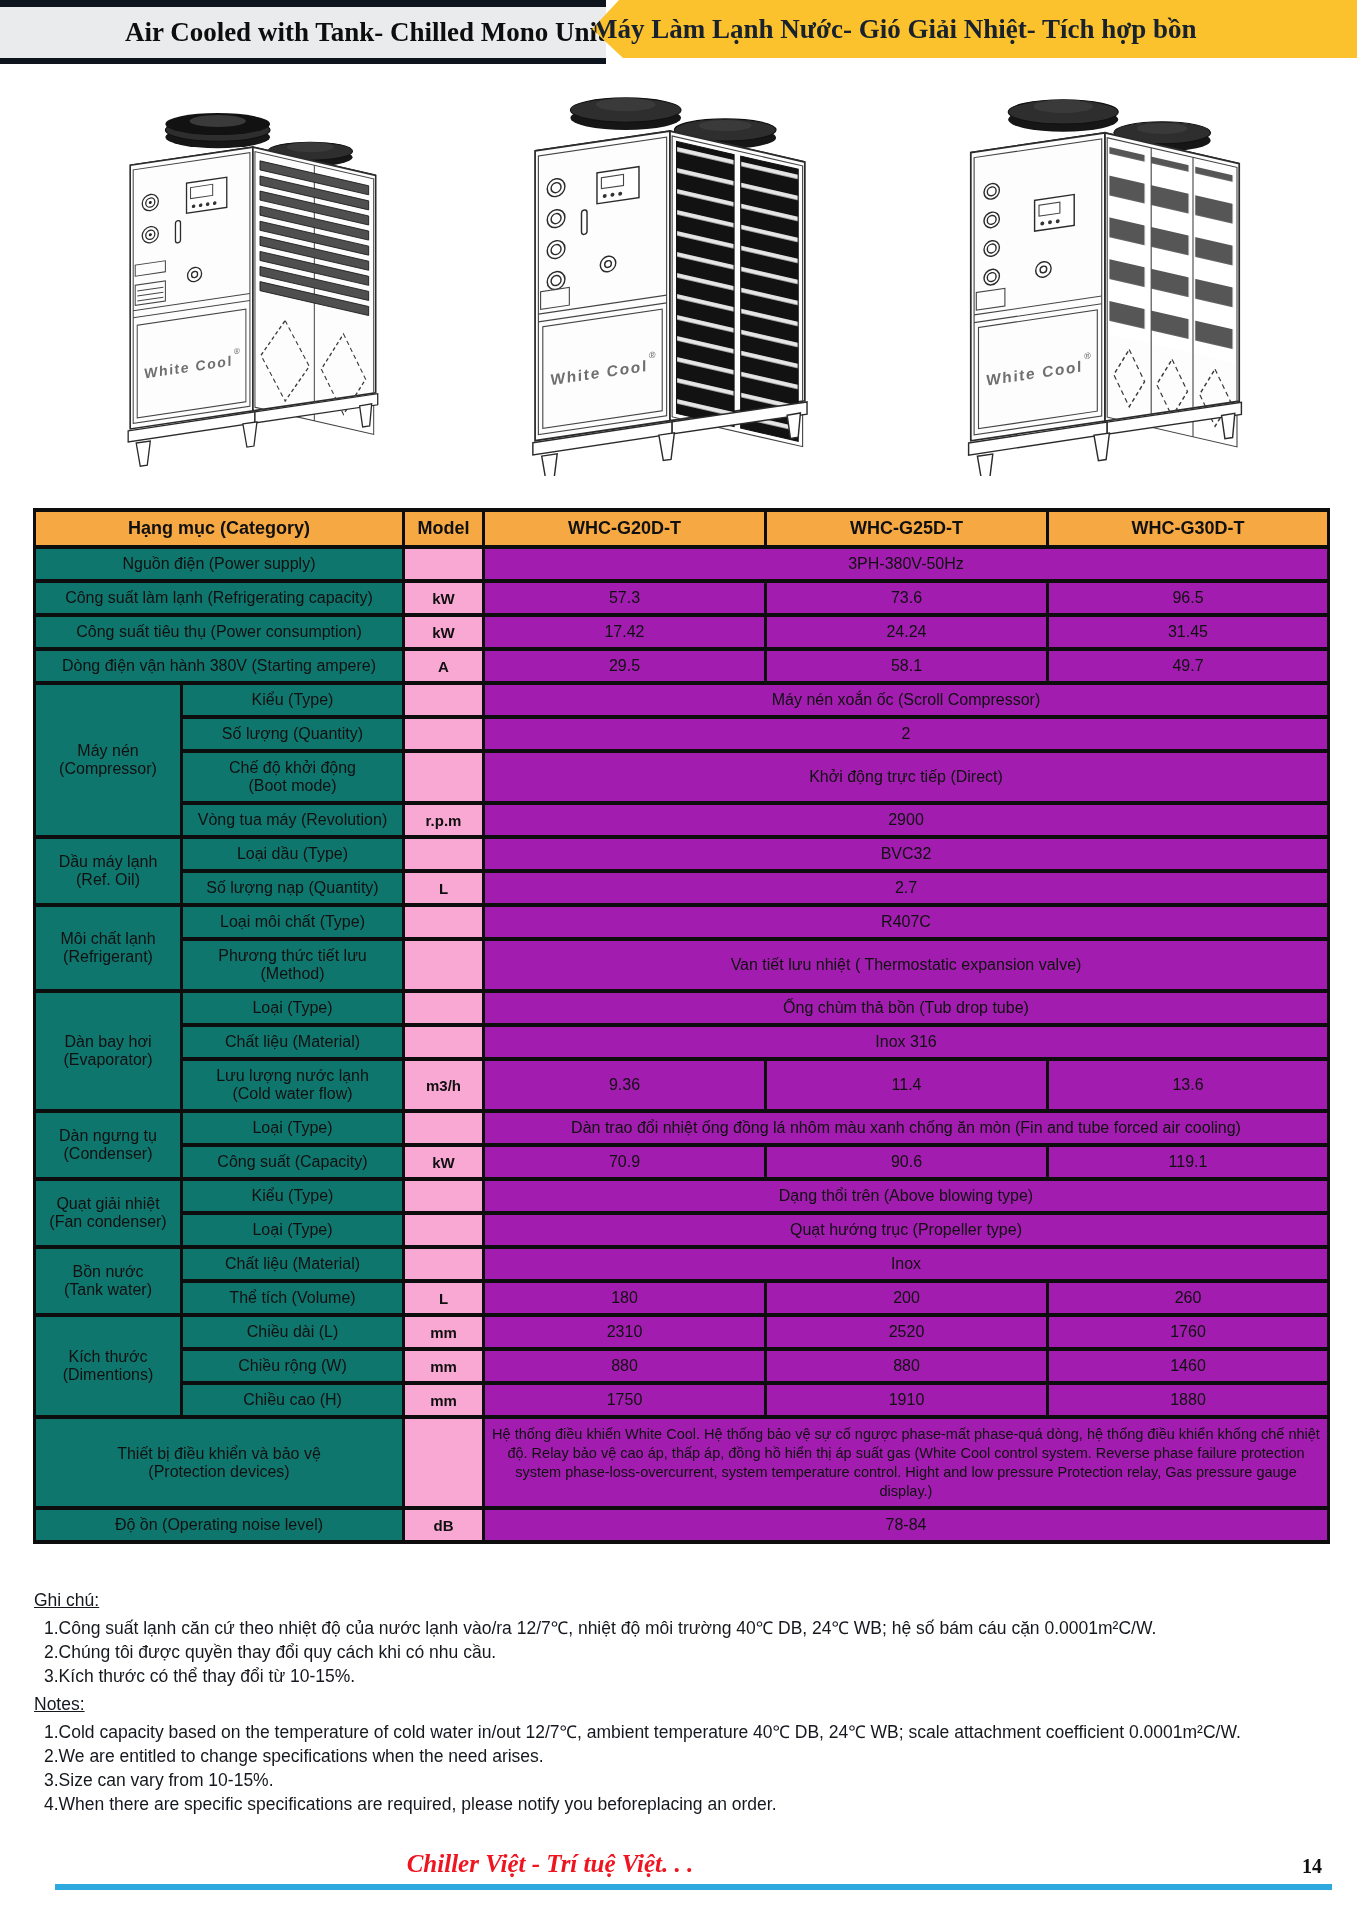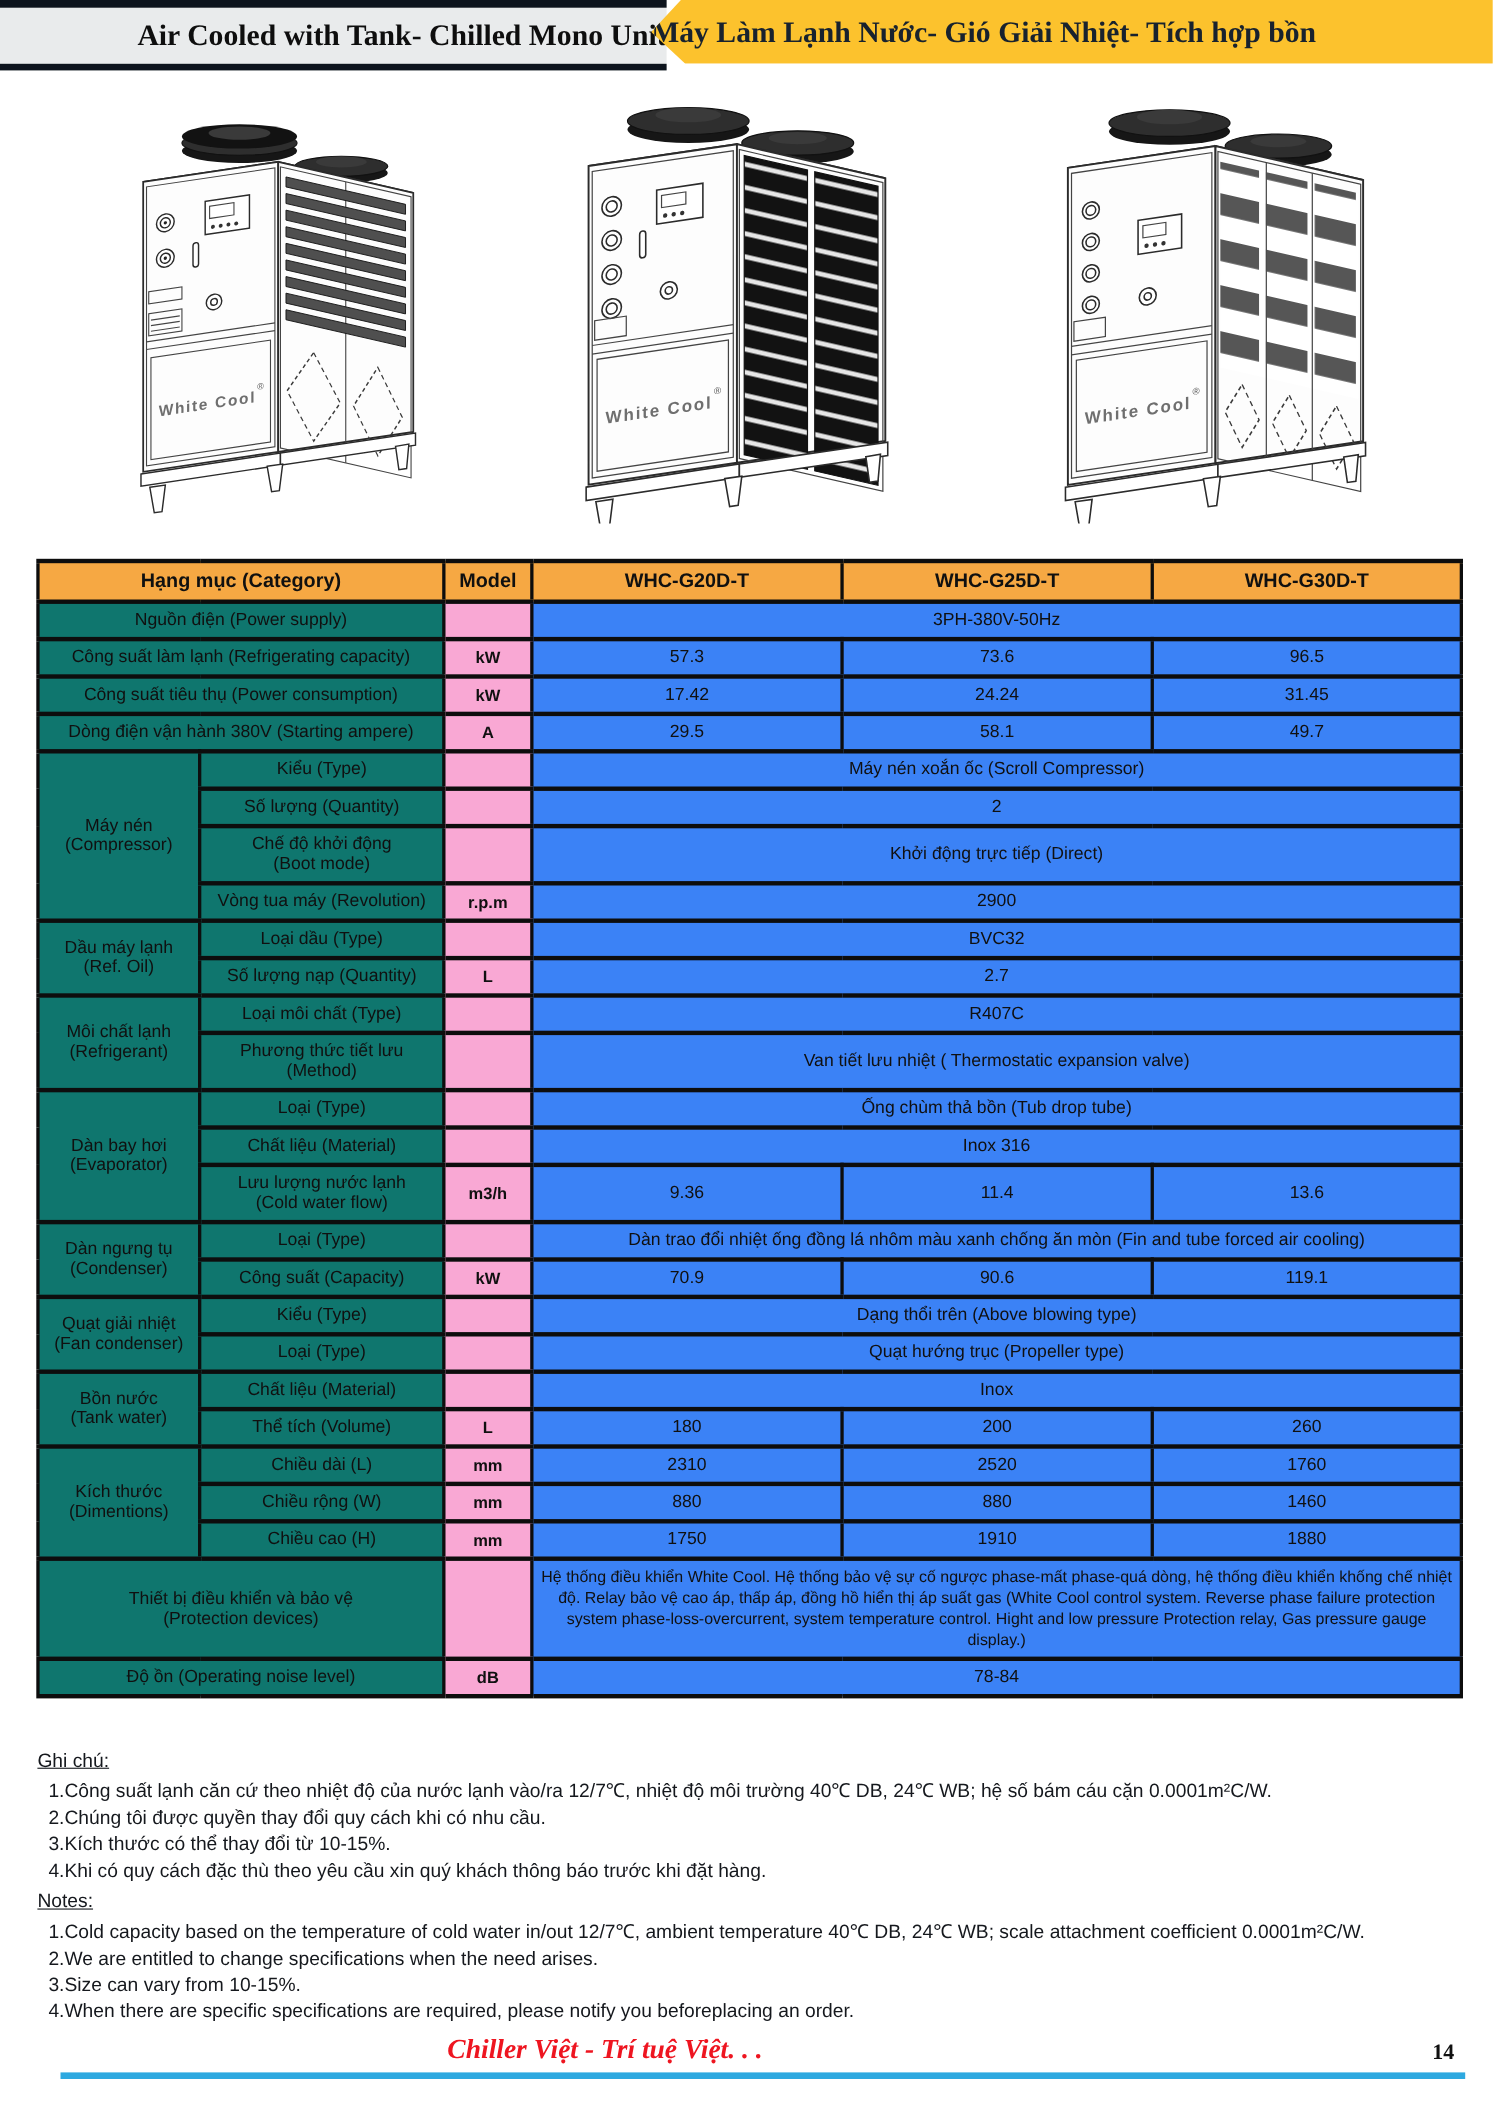--- a/index.html
+++ b/index.html
@@ -29,21 +29,21 @@
   .reg{font-size:8px;fill:#555;text-anchor:middle}
 
   
   .spec{position:absolute;left:33px;top:508px;width:1294px;border-collapse:collapse;
         table-layout:fixed;font-size:16px;color:#101010}
   .spec th,.spec td{border:3px solid #0d0d0d;border-top-width:4px;border-bottom-width:4px;
         padding:6px 5px;text-align:center;vertical-align:middle;word-wrap:break-word}
   .hc{background:#f6a843;font-weight:700;font-size:18px;padding:12px 4px}
   .lc{background:#0f766e}
   .uc{background:#f9a8d4;font-weight:700;font-size:15px}
-  .vc{background:#3b82f6}
+  .vc{background:#a21caf}
   .pre{white-space:pre-line}
   .small{font-size:14.5px;line-height:1.3}
 
   
   .notes{position:absolute;left:30px;top:1584px;width:1305px;font-size:17.5px;color:#15181d}
   .nh{text-decoration:underline;margin:4px;line-height:24px}
   .ni{margin:0 0 0 14px;line-height:24px}
 
   
   .slogan{position:absolute;top:1850px;left:0;width:1100px;text-align:center;
@@ -422,21 +422,20 @@
     <td class="vc" colspan="3">78-84</td>
   </tr>
   </tbody>
 </table>
 
 <div class="notes">
   <p class="nh">Ghi chú:</p>
   <p class="ni">1.Công suất lạnh căn cứ theo nhiệt độ của nước lạnh vào/ra 12/7℃, nhiệt độ môi trường 40℃ DB, 24℃ WB; hệ số bám cáu cặn 0.0001m²C/W.</p>
   <p class="ni">2.Chúng tôi được quyền thay đổi quy cách khi có nhu cầu.</p>
   <p class="ni">3.Kích thước có thể thay đổi từ 10-15%.</p>
-  <p class="ni">4.Khi có quy cách đặc thù theo yêu cầu xin quý khách thông báo trước khi đặt hàng.</p>
   <p class="nh">Notes:</p>
   <p class="ni">1.Cold capacity based on the temperature of cold water in/out 12/7℃, ambient temperature 40℃ DB, 24℃ WB; scale attachment coefficient 0.0001m²C/W.</p>
   <p class="ni">2.We are entitled to change specifications when the need arises.</p>
   <p class="ni">3.Size can vary from 10-15%.</p>
   <p class="ni">4.When there are specific specifications are required, please notify you beforeplacing an order.</p>
 </div>
 
 <div class="slogan">Chiller Việt - Trí tuệ Việt. . .</div>
 <div class="pageno">14</div>
 <div class="rule"></div>

